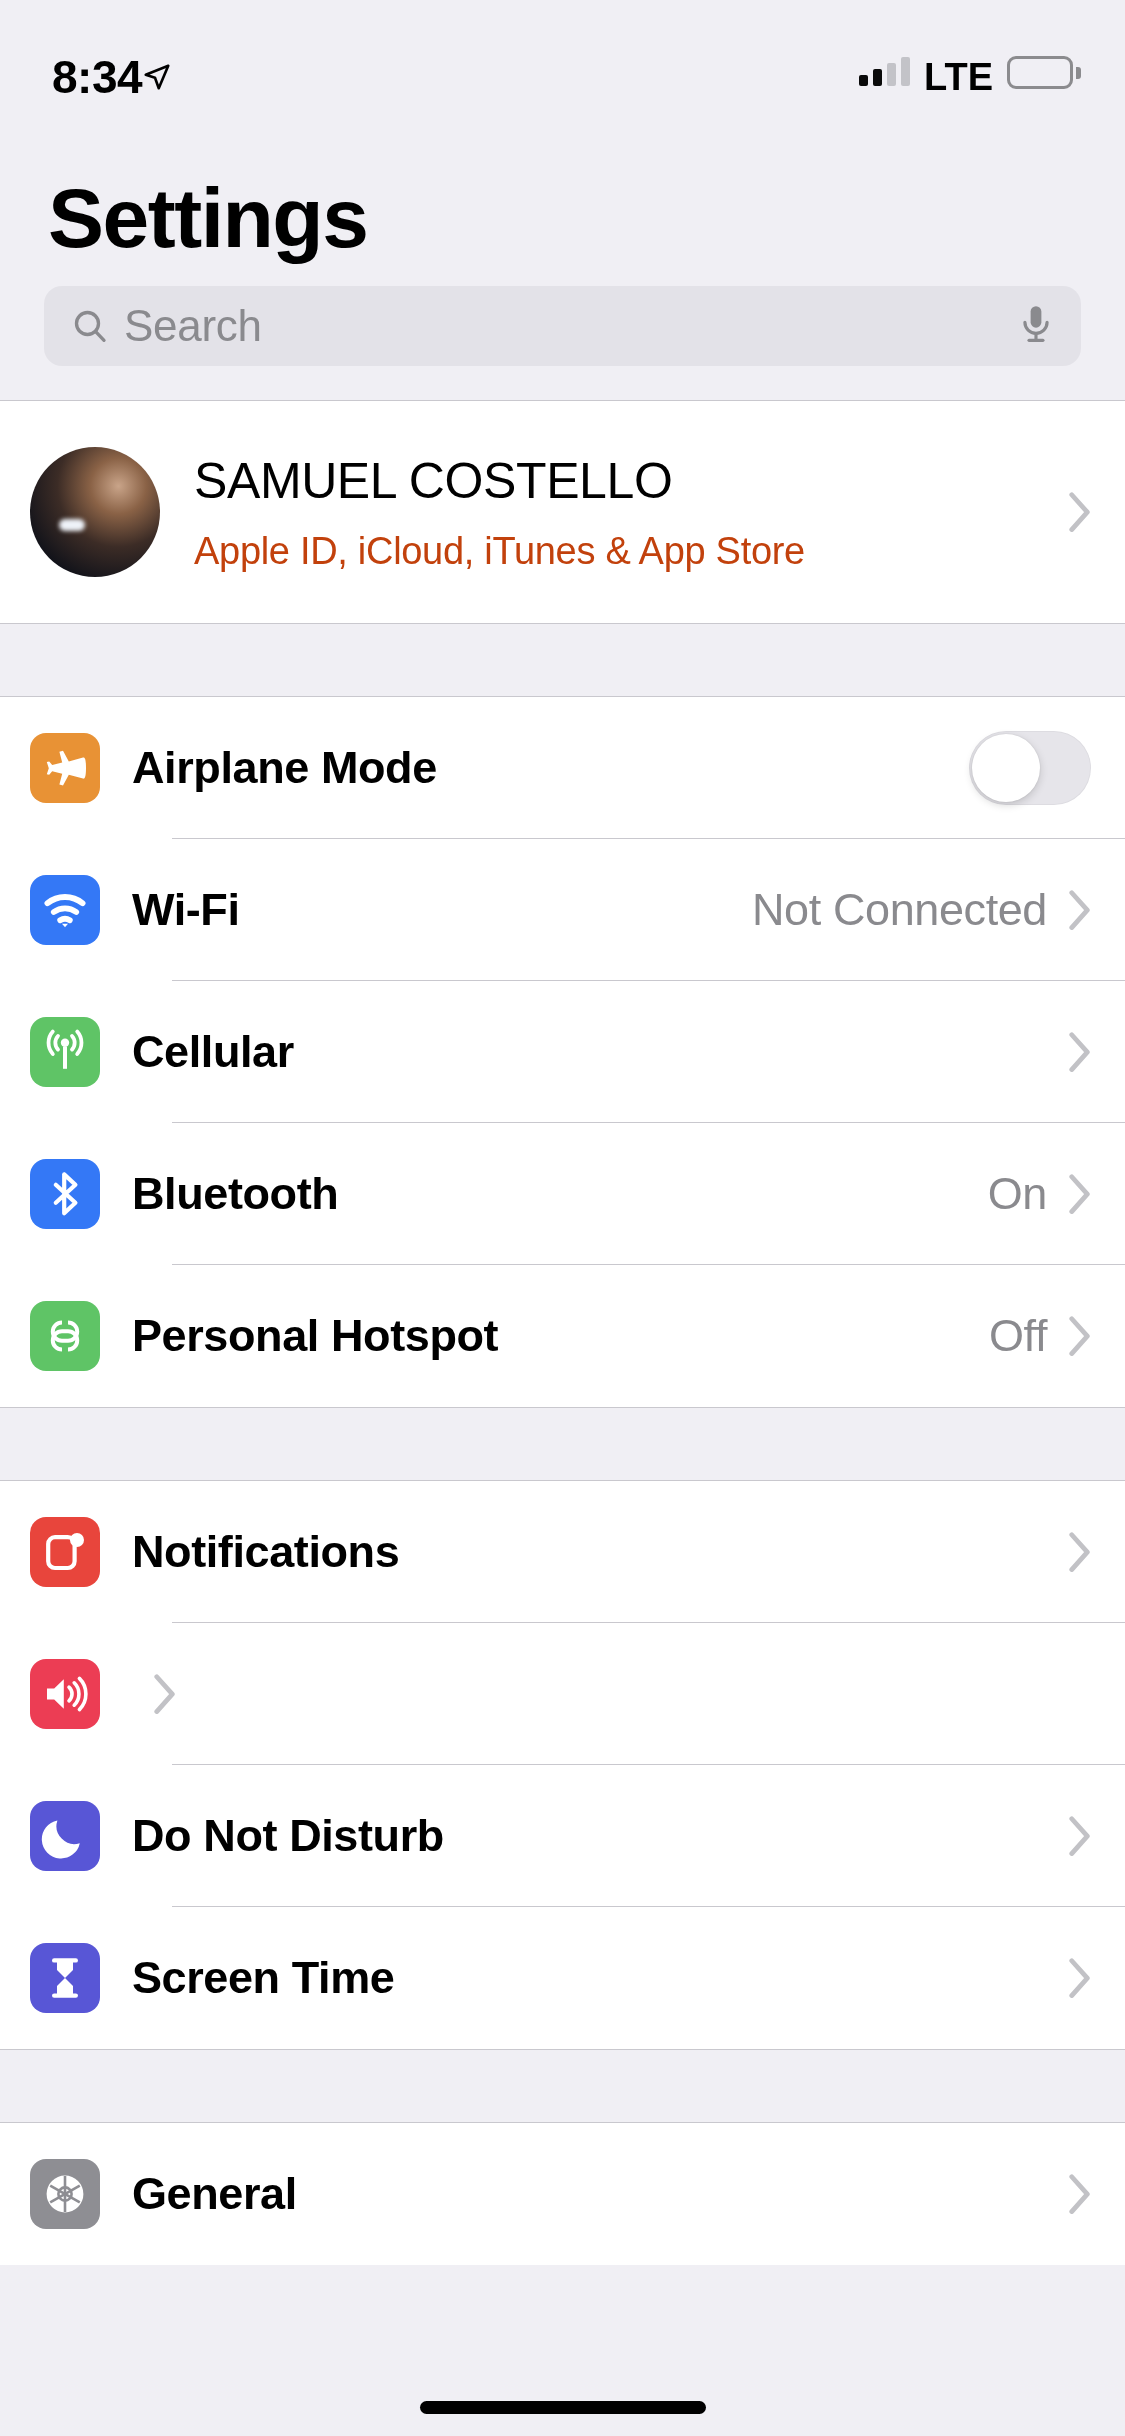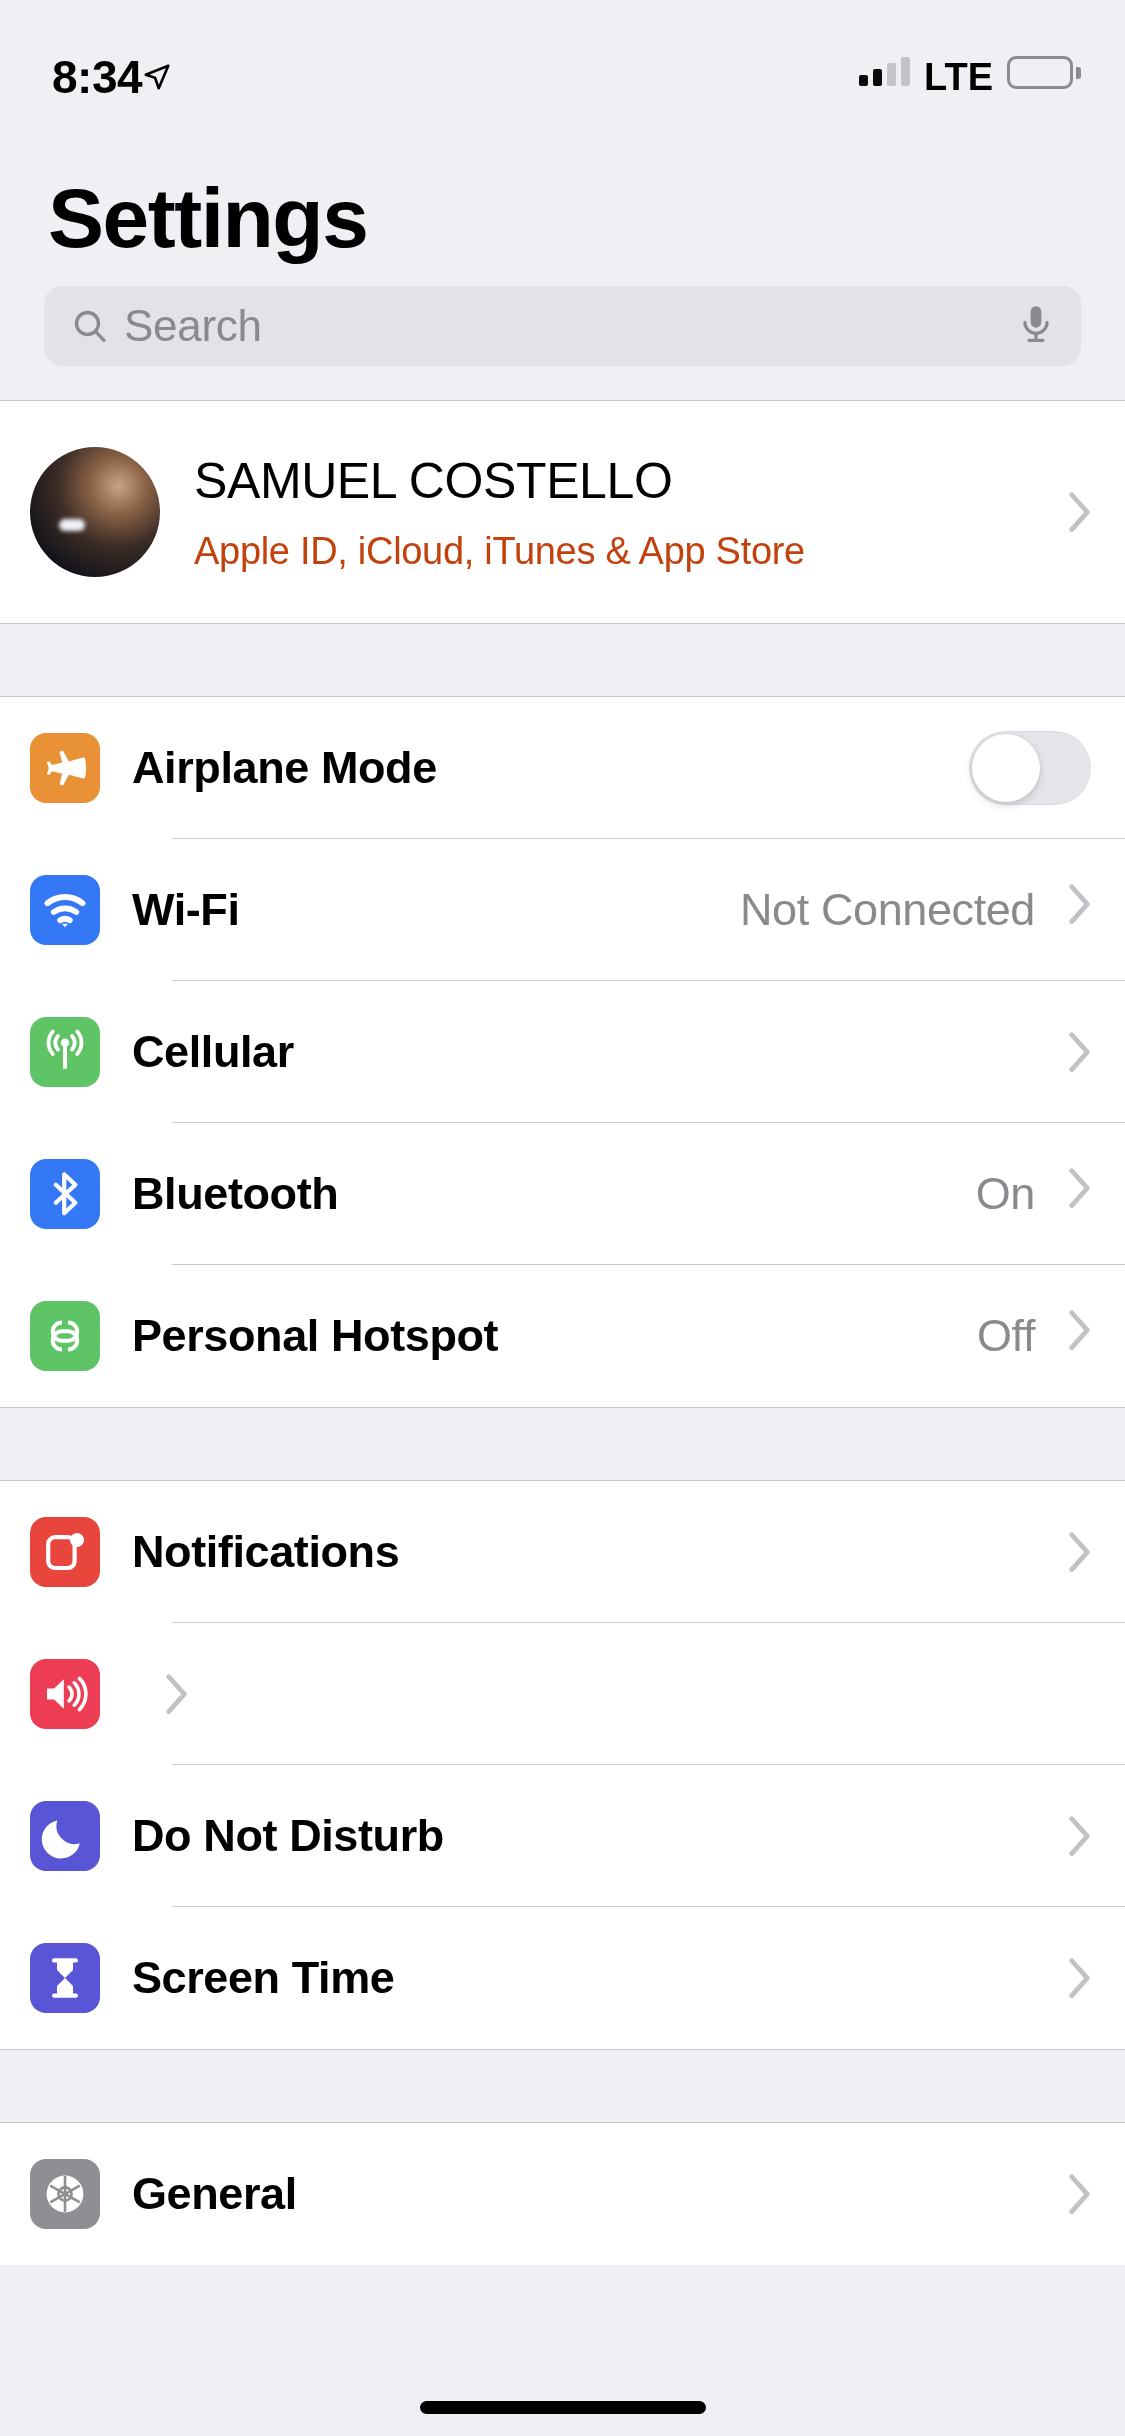--- a/index.html
+++ b/index.html
@@ -77,21 +77,21 @@
     width:70px; height:70px; border-radius:16px; flex:none;
     display:flex; align-items:center; justify-content:center;
     margin-right:32px;
   }
   .icon-tile svg { width:48px; height:48px; display:block; }
   .row-label {
     font-size:45px; color:#000; letter-spacing:-0.4px;
     flex:1 1 auto; white-space:nowrap;font-weight:bold;
   }
   .row-right {
-    display:flex; gap:34px;
+    display:flex; align-items:center; gap:22px;
     margin-right:34px;
   }
   .row-value { font-size:45px; color:#8A8A8E; letter-spacing:-0.4px; }
   .chev { width:22px; height:40px; flex:none; }
 
   
   .avatar {
     width:130px; height:130px; border-radius:50%;
     margin-right:34px; flex:none; overflow:hidden;
     background:radial-gradient(circle at 68% 30%, #c9a489 0%, #8a6246 22%, #3c2c26 48%, #12131a 78%, #05060b 100%);

